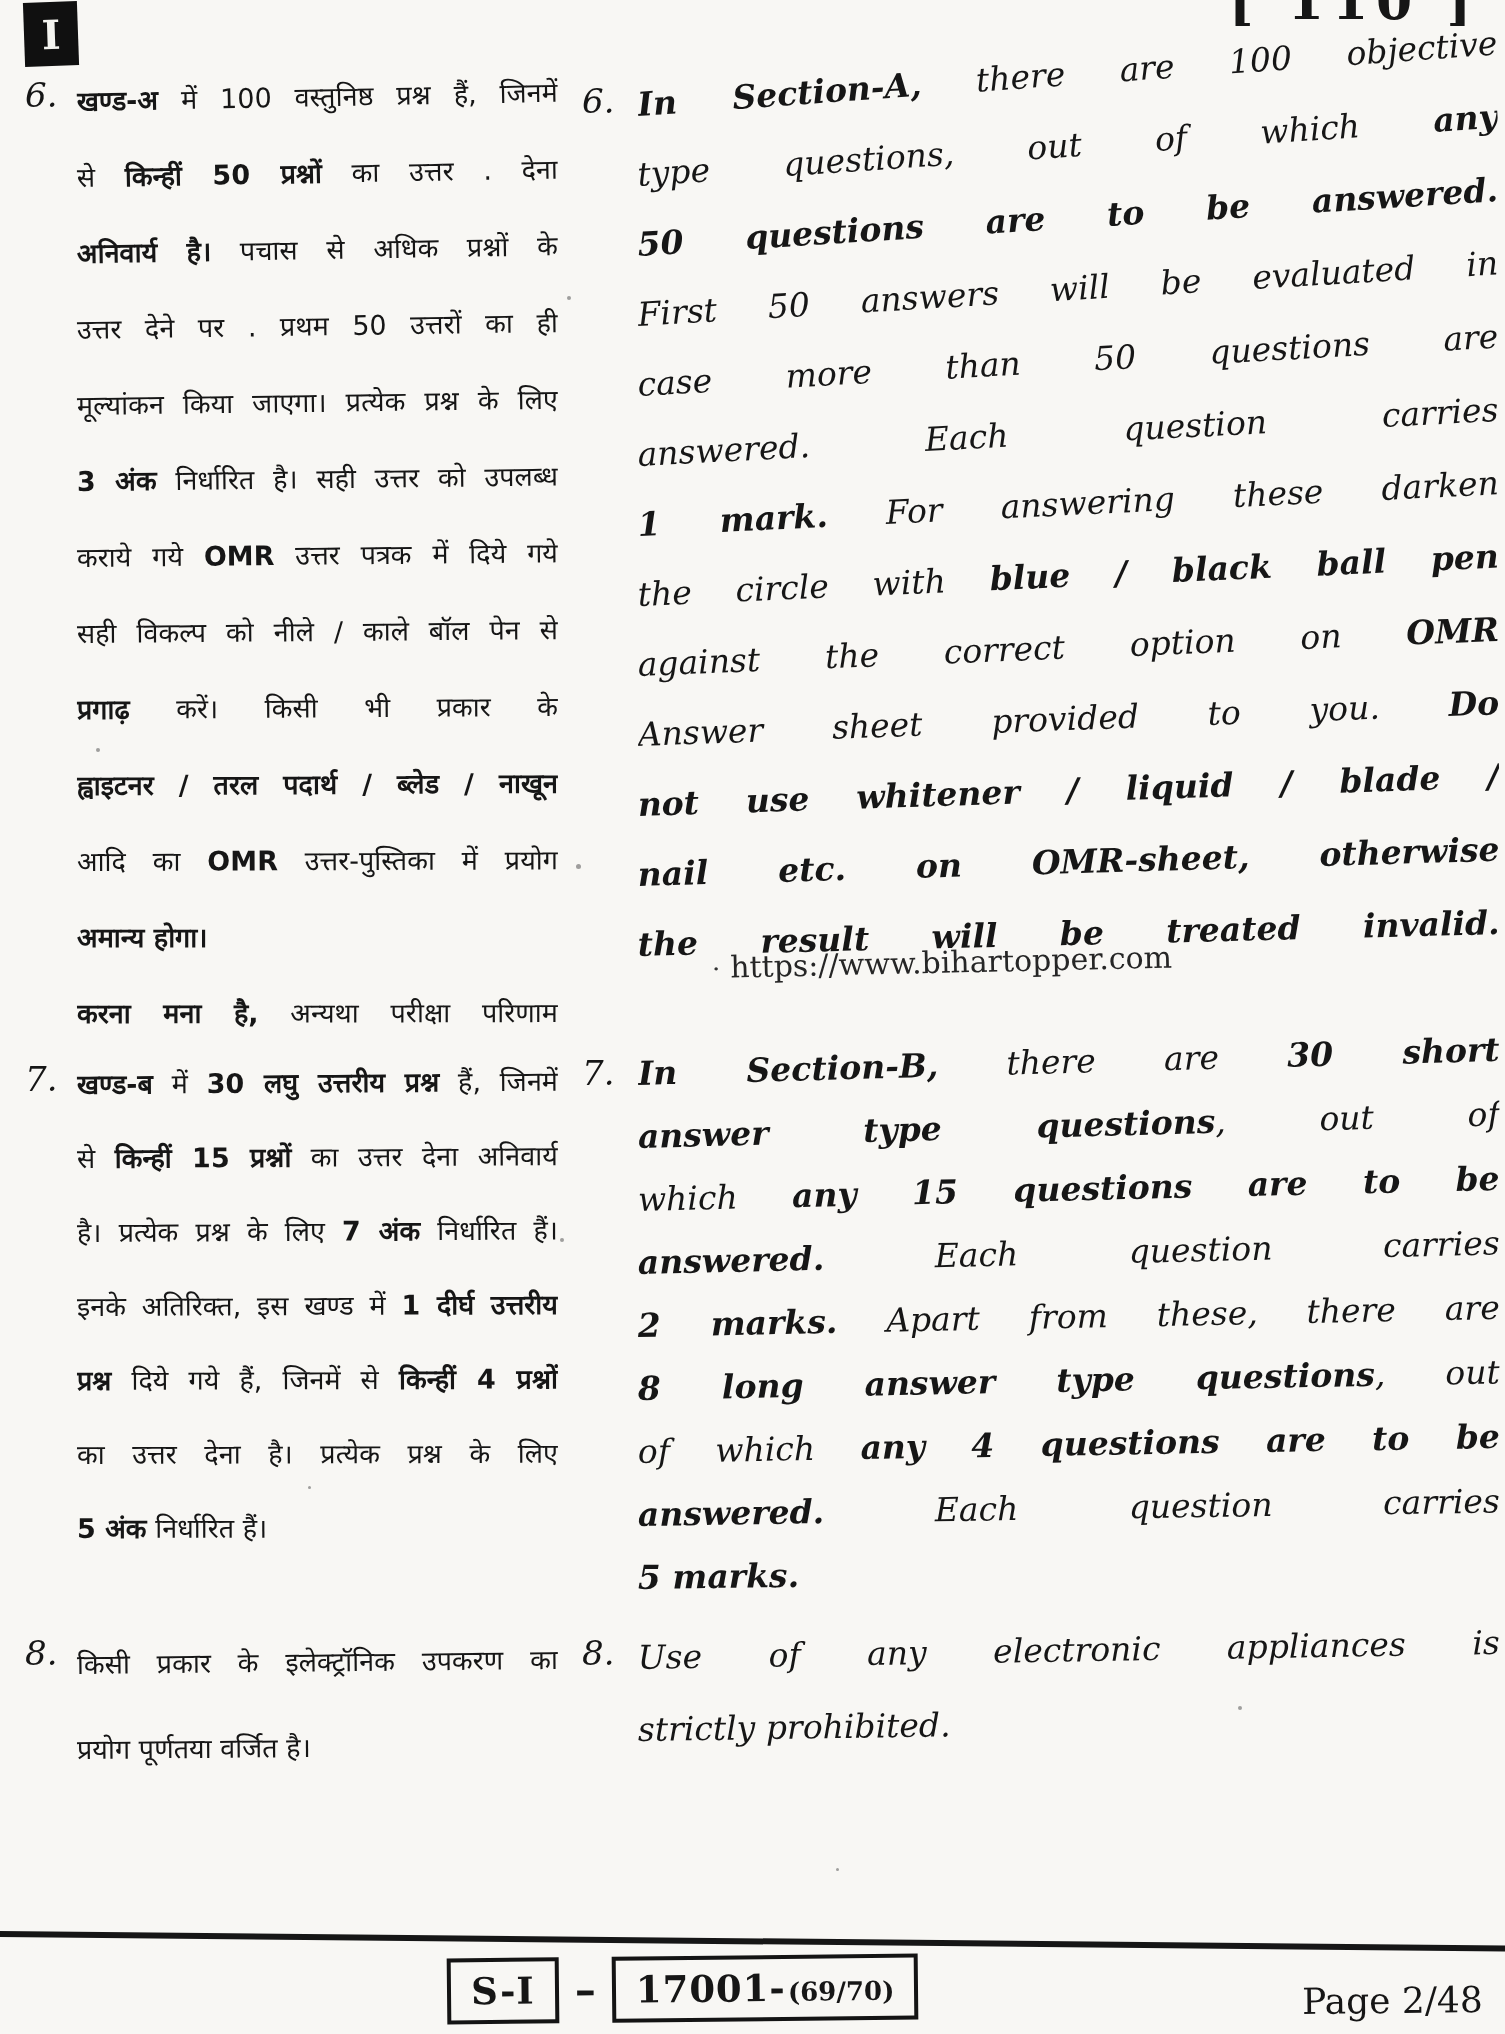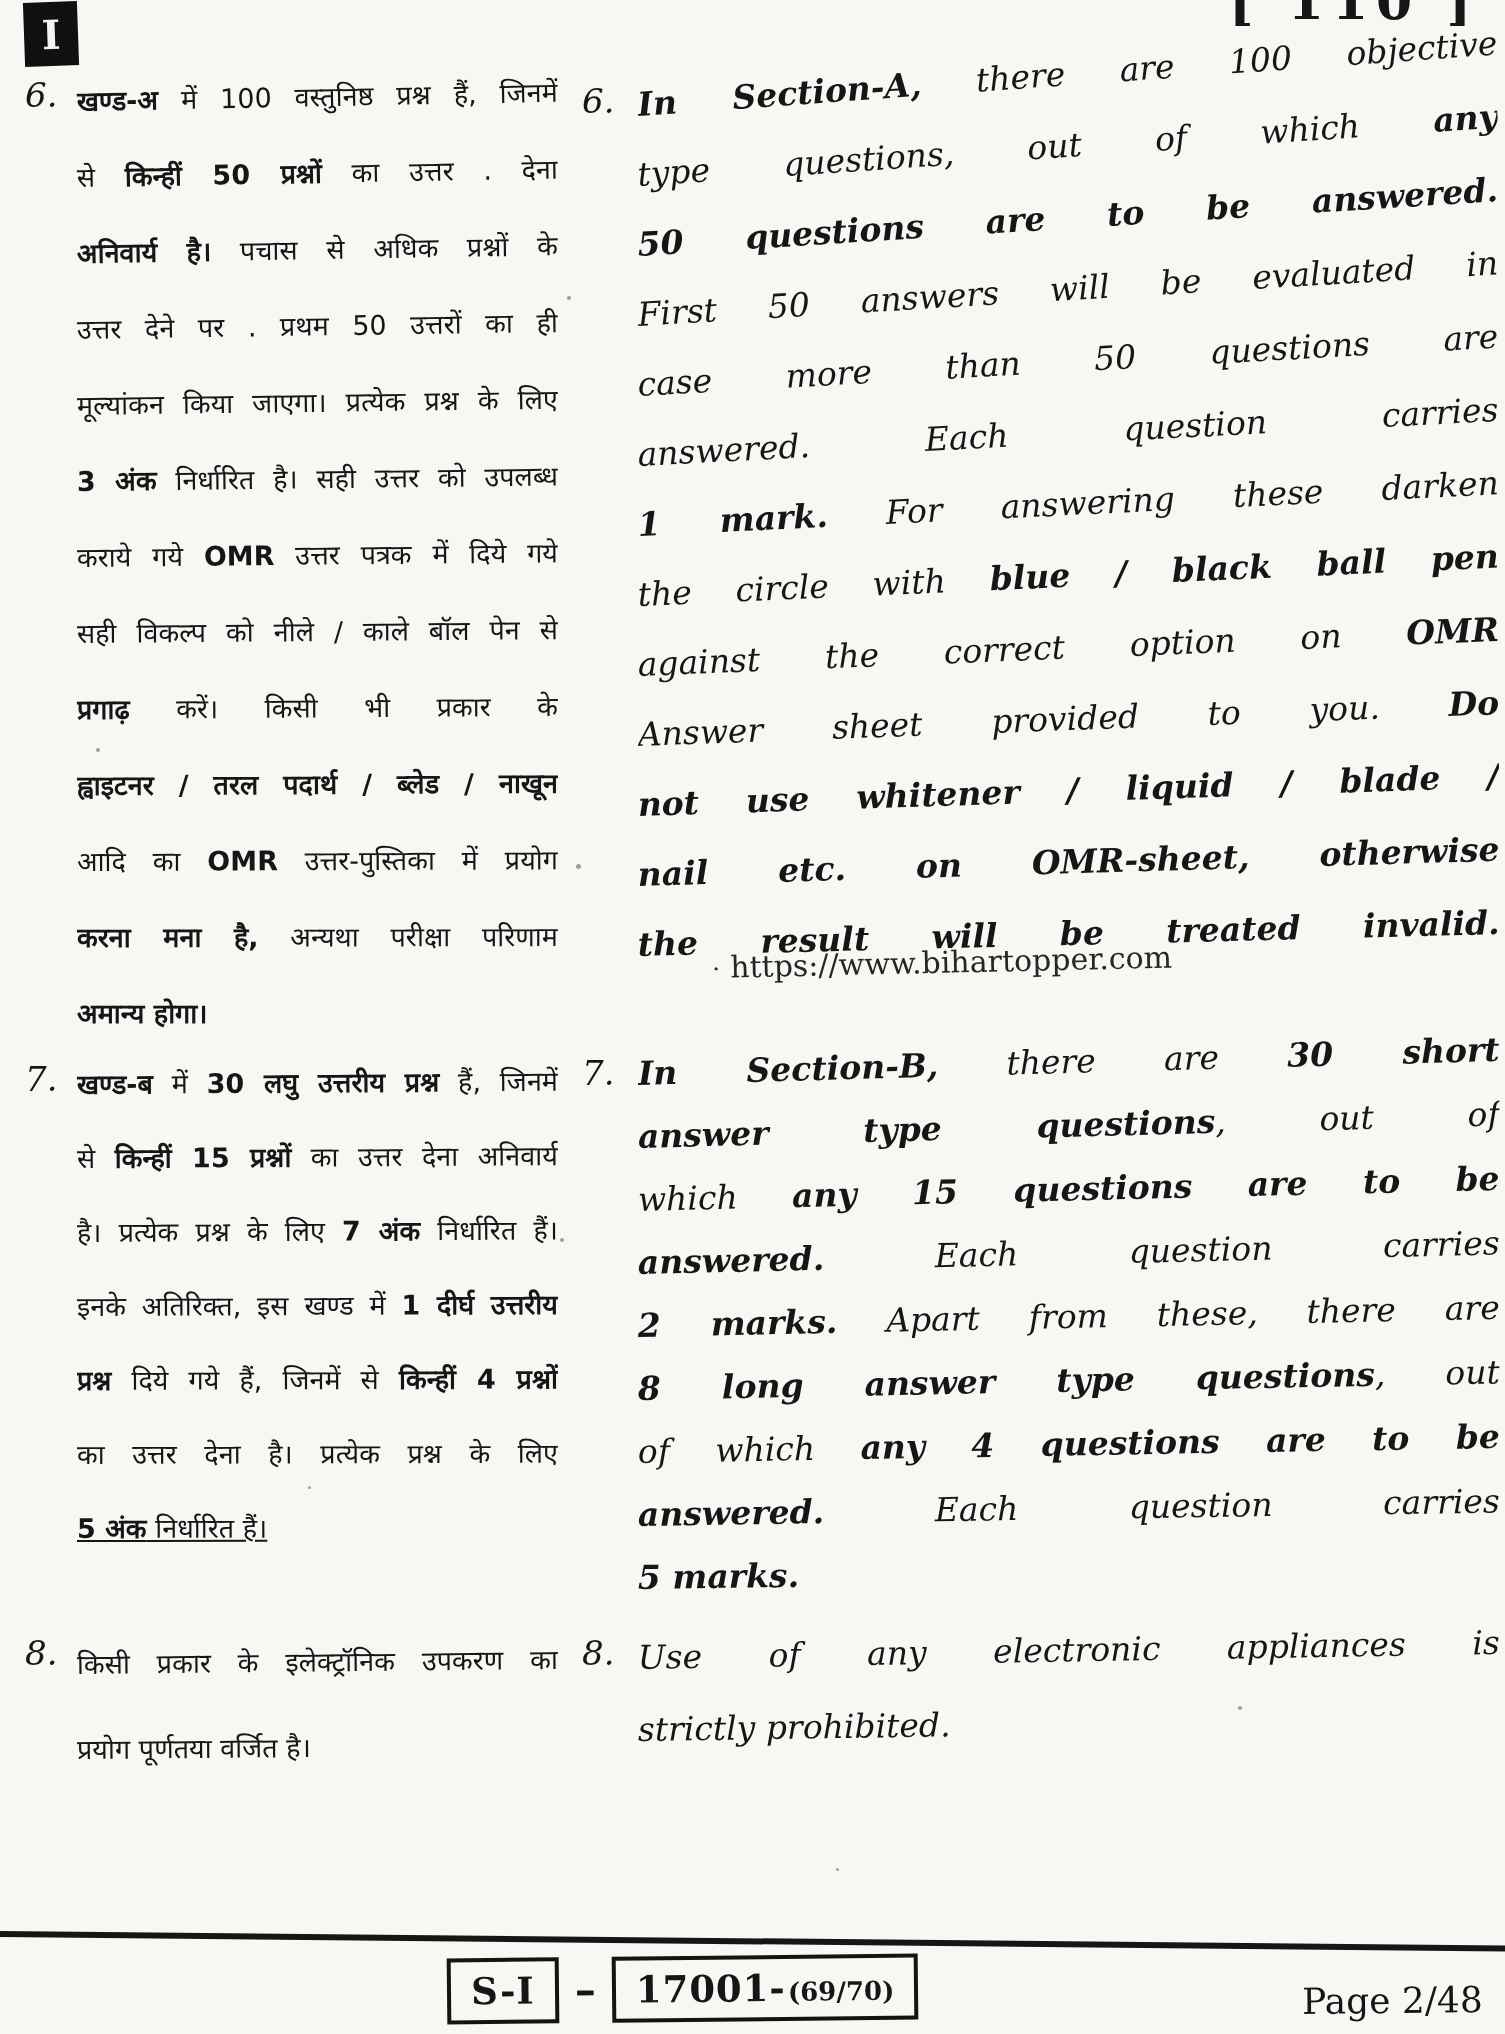--- a/index.html
+++ b/index.html
@@ -97,34 +97,34 @@
           <div class="line" style="height: 76px; line-height: 76px; transform: rotate(-1.01deg);"><span>से </span><b>किन्हीं 50 प्रश्नों</b><span> का उत्तर . देना</span></div>
           <div class="line" style="height: 76px; line-height: 76px; transform: rotate(-0.92deg);"><b>अनिवार्य है।</b><span> पचास से अधिक प्रश्नों के</span></div>
           <div class="line" style="height: 76px; line-height: 76px; transform: rotate(-0.83deg);"><span>उत्तर देने पर . प्रथम 50 उत्तरों का ही</span></div>
           <div class="line" style="height: 76px; line-height: 76px; transform: rotate(-0.74deg);"><span>मूल्यांकन किया जाएगा। प्रत्येक प्रश्न के लिए</span></div>
           <div class="line" style="height: 76px; line-height: 76px; transform: rotate(-0.65deg);"><b>3 अंक</b><span> निर्धारित है। सही उत्तर को उपलब्ध</span></div>
           <div class="line" style="height: 76px; line-height: 76px; transform: rotate(-0.56deg);"><span>कराये गये </span><b>OMR</b><span> उत्तर पत्रक में दिये गये</span></div>
           <div class="line" style="height: 76px; line-height: 76px; transform: rotate(-0.47deg);"><span>सही विकल्प को नीले / काले बॉल पेन से</span></div>
           <div class="line" style="height: 76px; line-height: 76px; transform: rotate(-0.38deg);"><b>प्रगाढ़</b><span> करें। किसी भी प्रकार के</span></div>
           <div class="line" style="height: 76px; line-height: 76px; transform: rotate(-0.29deg);"><b>ह्वाइटनर / तरल पदार्थ / ब्लेड / नाखून</b></div>
           <div class="line" style="height: 76px; line-height: 76px; transform: rotate(-0.2deg);"><span>आदि का </span><b>OMR</b><span> उत्तर-पुस्तिका में प्रयोग</span></div>
+          <div class="line nj" style="height: 76px; line-height: 76px; transform: rotate(-0.02deg);"><b>अमान्य होगा।</b></div>
           <div class="line" style="height: 76px; line-height: 76px; transform: rotate(-0.11deg);"><b>करना मना है,</b><span> अन्यथा परीक्षा परिणाम</span></div>
-          <div class="line nj" style="height: 76px; line-height: 76px; transform: rotate(-0.02deg);"><b>अमान्य होगा।</b></div>
         </div>
       </div>
       <div class="item" style="top: 1048px;">
         <div class="num">7.</div>
         <div class="lines">
           <div class="line" style="height: 74px; line-height: 74px; transform: rotate(-0.4deg);"><b>खण्ड-ब</b><span> में </span><b>30 लघु उत्तरीय प्रश्न</b><span> हैं, जिनमें</span></div>
           <div class="line" style="height: 74px; line-height: 74px; transform: rotate(-0.35deg);"><span>से </span><b>किन्हीं 15 प्रश्नों</b><span> का उत्तर देना अनिवार्य</span></div>
           <div class="line" style="height: 74px; line-height: 74px; transform: rotate(-0.3deg);"><span>है। प्रत्येक प्रश्न के लिए </span><b>7 अंक</b><span> निर्धारित हैं।</span></div>
           <div class="line" style="height: 74px; line-height: 74px; transform: rotate(-0.25deg);"><span>इनके अतिरिक्त, इस खण्ड में </span><b>1 दीर्घ उत्तरीय</b></div>
           <div class="line" style="height: 74px; line-height: 74px; transform: rotate(-0.2deg);"><b>प्रश्न</b><span> दिये गये हैं, जिनमें से </span><b>किन्हीं 4 प्रश्नों</b></div>
           <div class="line" style="height: 74px; line-height: 74px; transform: rotate(-0.15deg);"><span>का उत्तर देना है। प्रत्येक प्रश्न के लिए</span></div>
-          <div class="line nj" style="height: 74px; line-height: 74px; transform: rotate(-0.1deg); text-decoration: underline;"><b>5 अंक</b><span> निर्धारित हैं।</span></div>
+          <div class="line nj" style="height: 74px; line-height: 74px; transform: rotate(-0.1deg);"><b>5 अंक</b><span> निर्धारित हैं।</span></div>
         </div>
       </div>
       <div class="item" style="top: 1622px;">
         <div class="num">8.</div>
         <div class="lines">
           <div class="line" style="height: 85px; line-height: 85px; transform: rotate(-0.6deg);"><span>किसी प्रकार के इलेक्ट्रॉनिक उपकरण का</span></div>
           <div class="line nj" style="height: 85px; line-height: 85px; transform: rotate(-0.5deg);"><span>प्रयोग पूर्णतया वर्जित है।</span></div>
         </div>
       </div>
     </div>

